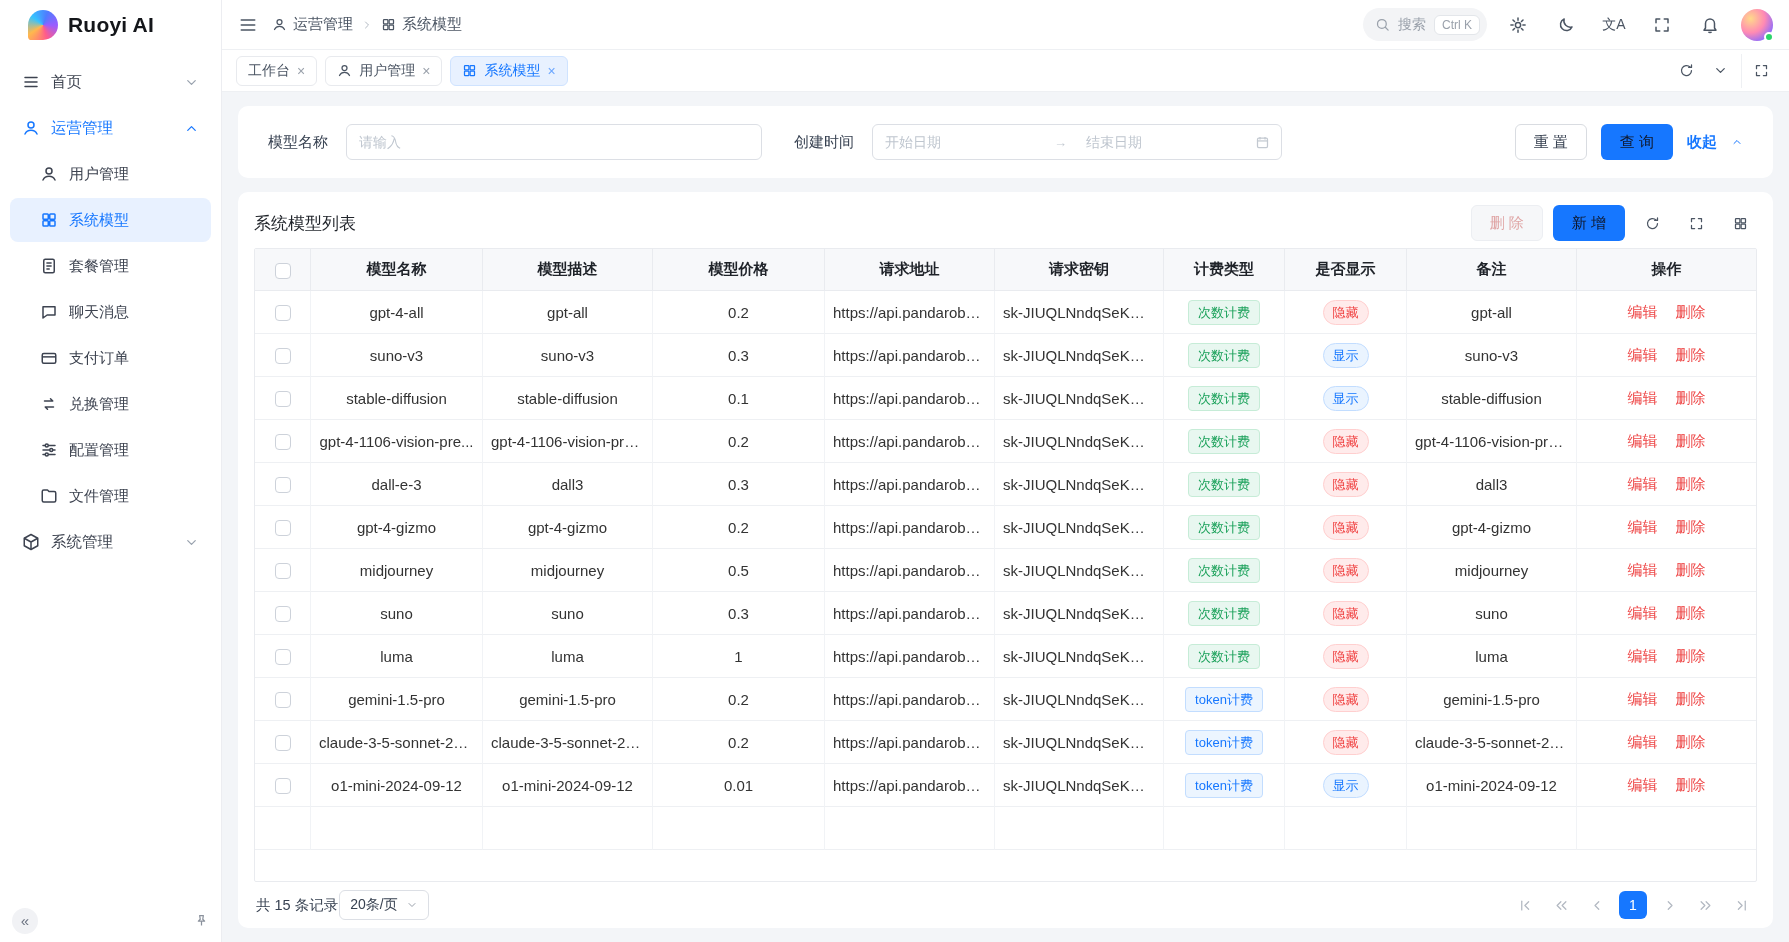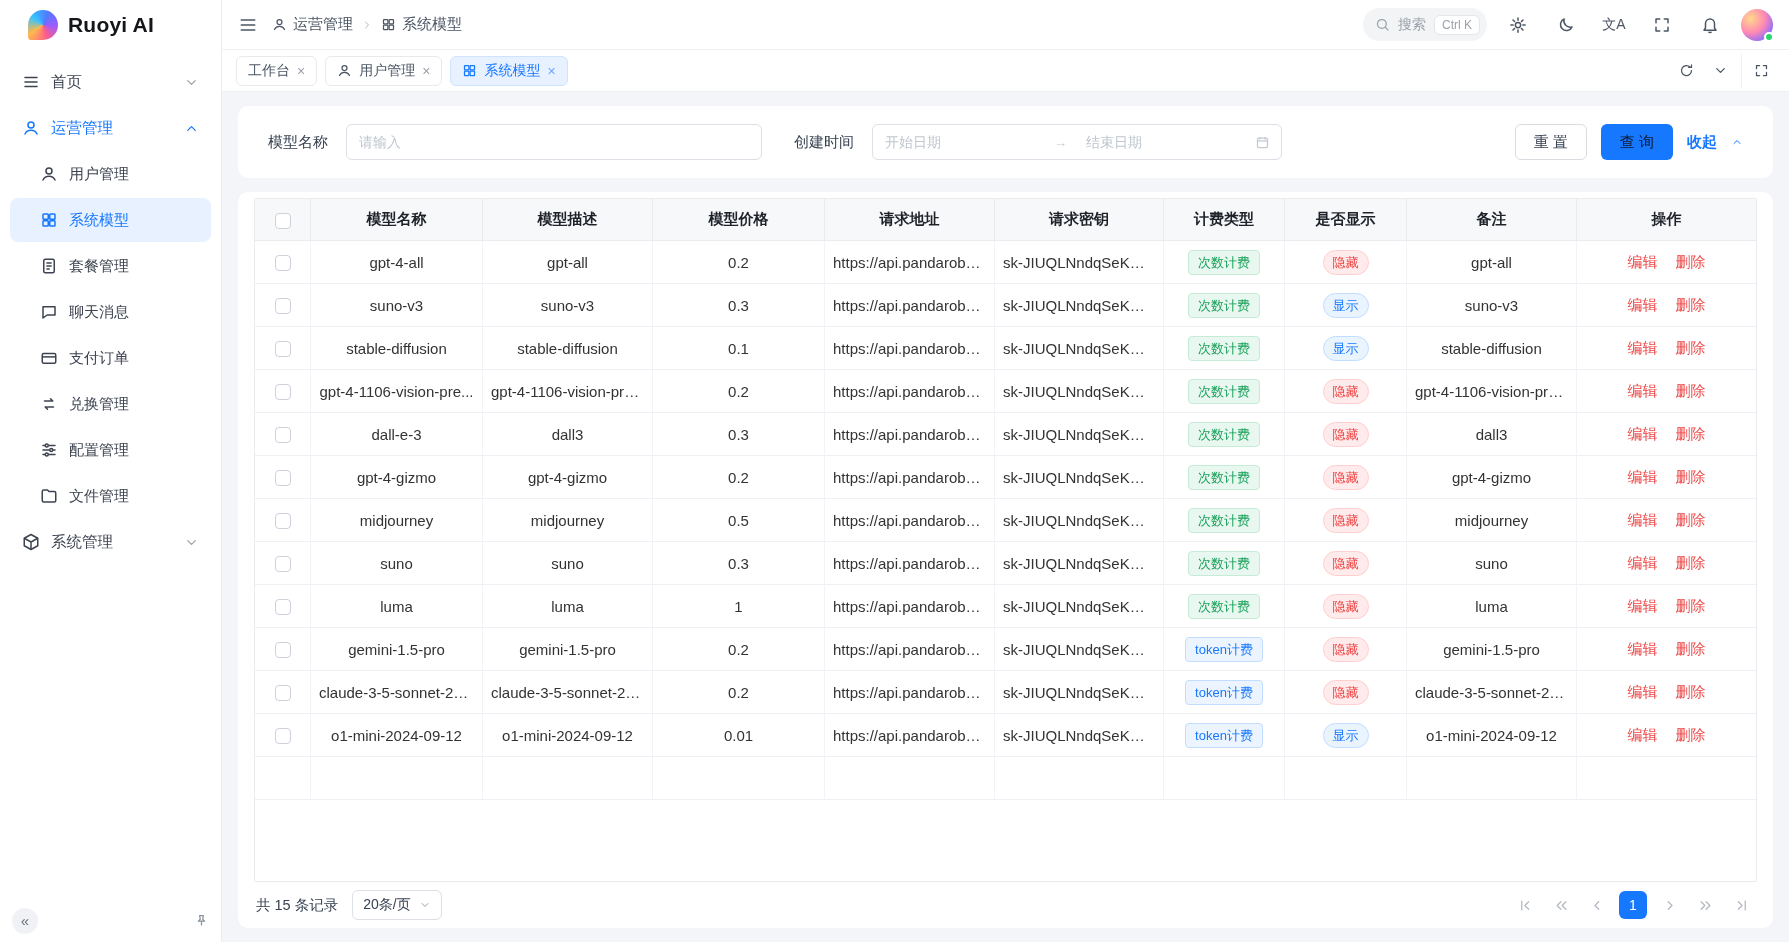--- a/index.html
+++ b/index.html
@@ -96,21 +96,21 @@
     background:#fff;vertical-align:middle;cursor:pointer}
   .tag{display:inline-block;font-size:13px;line-height:1;padding:5px 9px;border-radius:4px;white-space:nowrap}
   .tag-green{color:#18a058;background:#e8f7f0;border:1px solid #c6ecd7}
   .tag-blue{color:#1677ff;background:#ecf5ff;border:1px solid #c2ddff}
   .tag-red-pill{color:#f04040;background:#ffebeb;border:1px solid #ffcfcf;border-radius:999px}
   .tag-blue-pill{color:#1677ff;background:#eaf4ff;border:1px solid #c2ddff;border-radius:999px}
   .ops a{color:#ee4747;font-size:15px;margin:7px 9px;cursor:pointer;text-decoration:none}
   .row-clipped td{height:43px}
   
   .pager{height:46px;flex:none;display:flex;align-items:center;font-size:14.5px;color:#374151;padding:0 2px}
-  .page-size{margin-left:14px;height:30px;border:1px solid #dcdfe5;border-radius:6px;display:inline-flex;
+  .page-size{margin-left:1px;height:30px;border:1px solid #dcdfe5;border-radius:6px;display:inline-flex;
     align-items:center;gap:8px;padding:0 10px;color:#374151;cursor:pointer;font-size:14px}
   .page-size .icon{color:#9aa1ab}
   .pager-right{margin-left:auto;display:flex;align-items:center;gap:8px;color:#b3b9c2}
   .pg-btn{width:28px;height:28px;display:flex;align-items:center;justify-content:center;cursor:pointer}
   .pg-current{width:28px;height:28px;border-radius:6px;background:#1677ff;color:#fff;display:flex;
     align-items:center;justify-content:center;font-size:14px;cursor:pointer}
 </style>
 </head>
 <body>
 
@@ -475,20 +475,42 @@
           <span class="link-blue">
             <span>收起</span>
             <svg class="icon xs">
                 <use href="#i-chev-up"></use>
               </svg>
           </span>
         </div>
       </div>
 
       <div class="card table-card">
+        <div class="list-head">
+          <span class="list-title">系统模型列表</span>
+          <div class="list-actions">
+            <button class="btn btn-del">删 除</button>
+            <button class="btn btn-primary">新 增</button>
+            <div class="tool-icon">
+                <svg class="icon sm">
+                  <use href="#i-refresh"></use>
+                </svg>
+              </div>
+            <div class="tool-icon">
+                <svg class="icon sm">
+                  <use href="#i-expand"></use>
+                </svg>
+              </div>
+            <div class="tool-icon">
+                <svg class="icon sm">
+                  <use href="#i-grid"></use>
+                </svg>
+              </div>
+          </div>
+        </div>
 
         <div class="table-scroll">
           <table>
             <colgroup>
               <col style="width:56px">
                 <col style="width:172px">
                 <col style="width:170px">
                 <col style="width:172px">
               <col style="width:170px">
                 <col style="width:169px">

